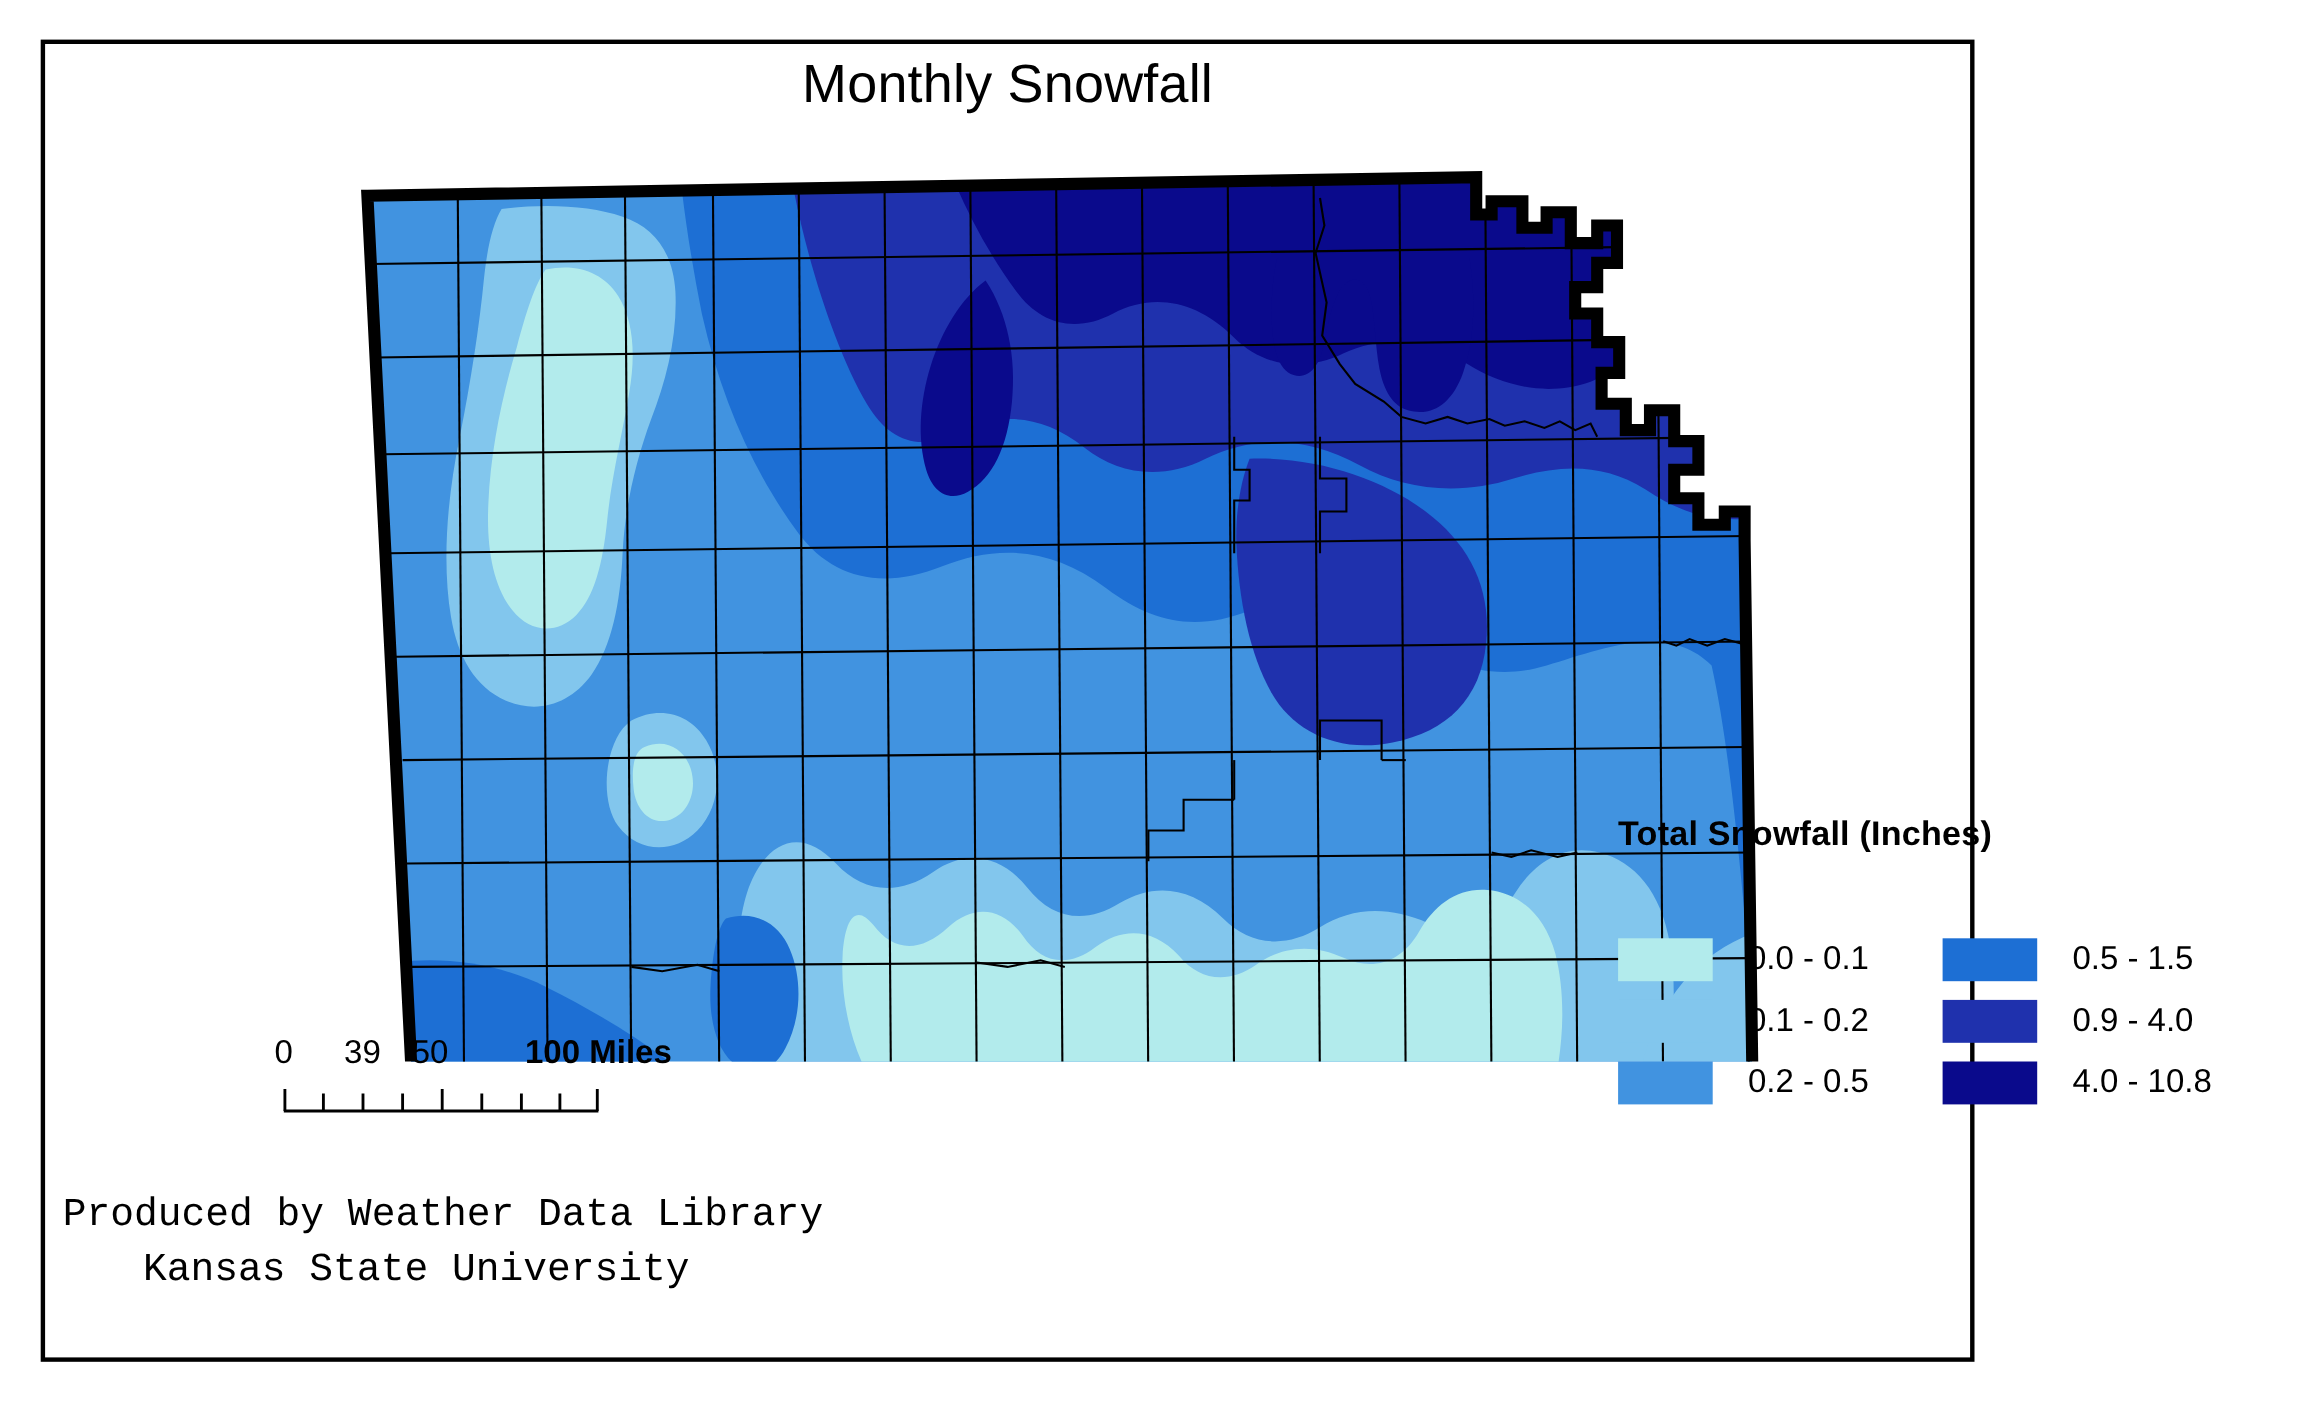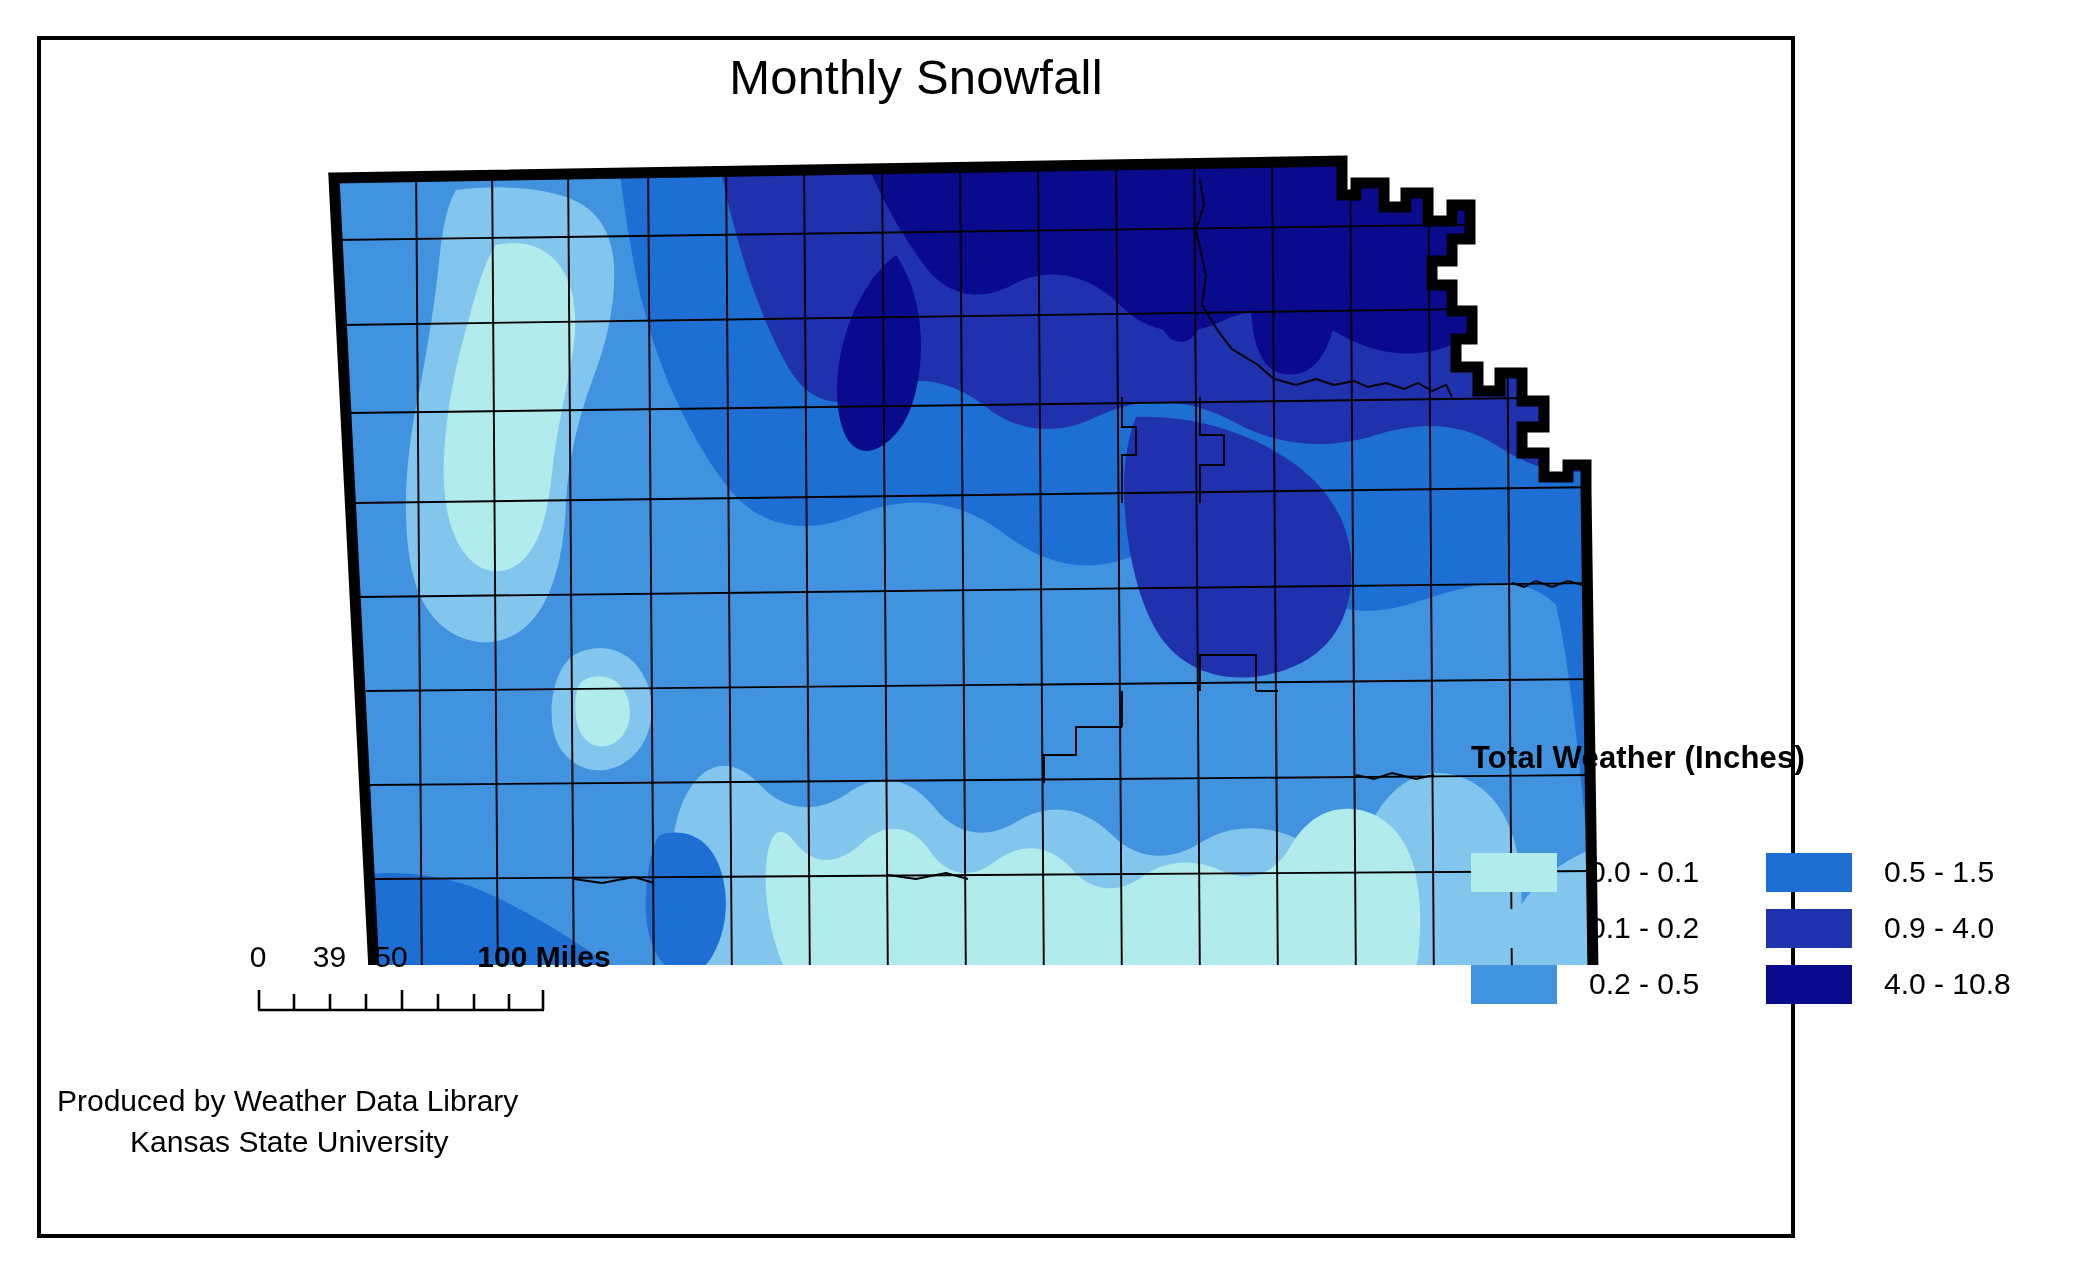--- a/index.html
+++ b/index.html
@@ -95,22 +95,23 @@
     font-size:30px;
     white-space:nowrap;
     padding-left:8px;
   }
 
   
   #credits{
     position:absolute;
     left:0px; top:1040px;
     width:560px;
-    font-size:30px;
+    font-size:36px;
     line-height:1.38;
+    font-family:Liberation Mono, monospace;
   }
   #credits div{white-space:nowrap;}
   .c1{padding-left:16px;}
   .c2{padding-left:52px;}
   .c3{padding-left:89px;}
 </style>
 </head>
 <body>
 
 <div id="page">
@@ -371,21 +372,21 @@
         <line x1="146" y1="24" x2="146" y2="4"></line>
         <line x1="182" y1="24" x2="182" y2="8"></line>
         <line x1="218" y1="24" x2="218" y2="8"></line>
         <line x1="253" y1="24" x2="253" y2="8"></line>
         <line x1="287" y1="24" x2="287" y2="4"></line>
       </g>
     </svg>
   </div>
 
   <div id="legend">
-    <div class="legend-title">Total Weather (Inches)</div>
+    <div class="legend-title">Total Snowfall (Inches)</div>
     <div class="legend-grid">
         <span class="sw" style="background: rgb(178, 235, 236);"></span>
         <span class="lg-label">0.0 - 0.1</span>
         <span class="sw" style="background: rgb(29, 111, 212);"></span>
         <span class="lg-label">0.5 - 1.5</span>
         <span class="sw" style="background: rgb(130, 198, 237);"></span>
         <span class="lg-label">0.1 - 0.2</span>
         <span class="sw" style="background: rgb(31, 49, 173);"></span>
         <span class="lg-label">0.9 - 4.0</span>
         <span class="sw" style="background: rgb(65, 147, 224);"></span>

